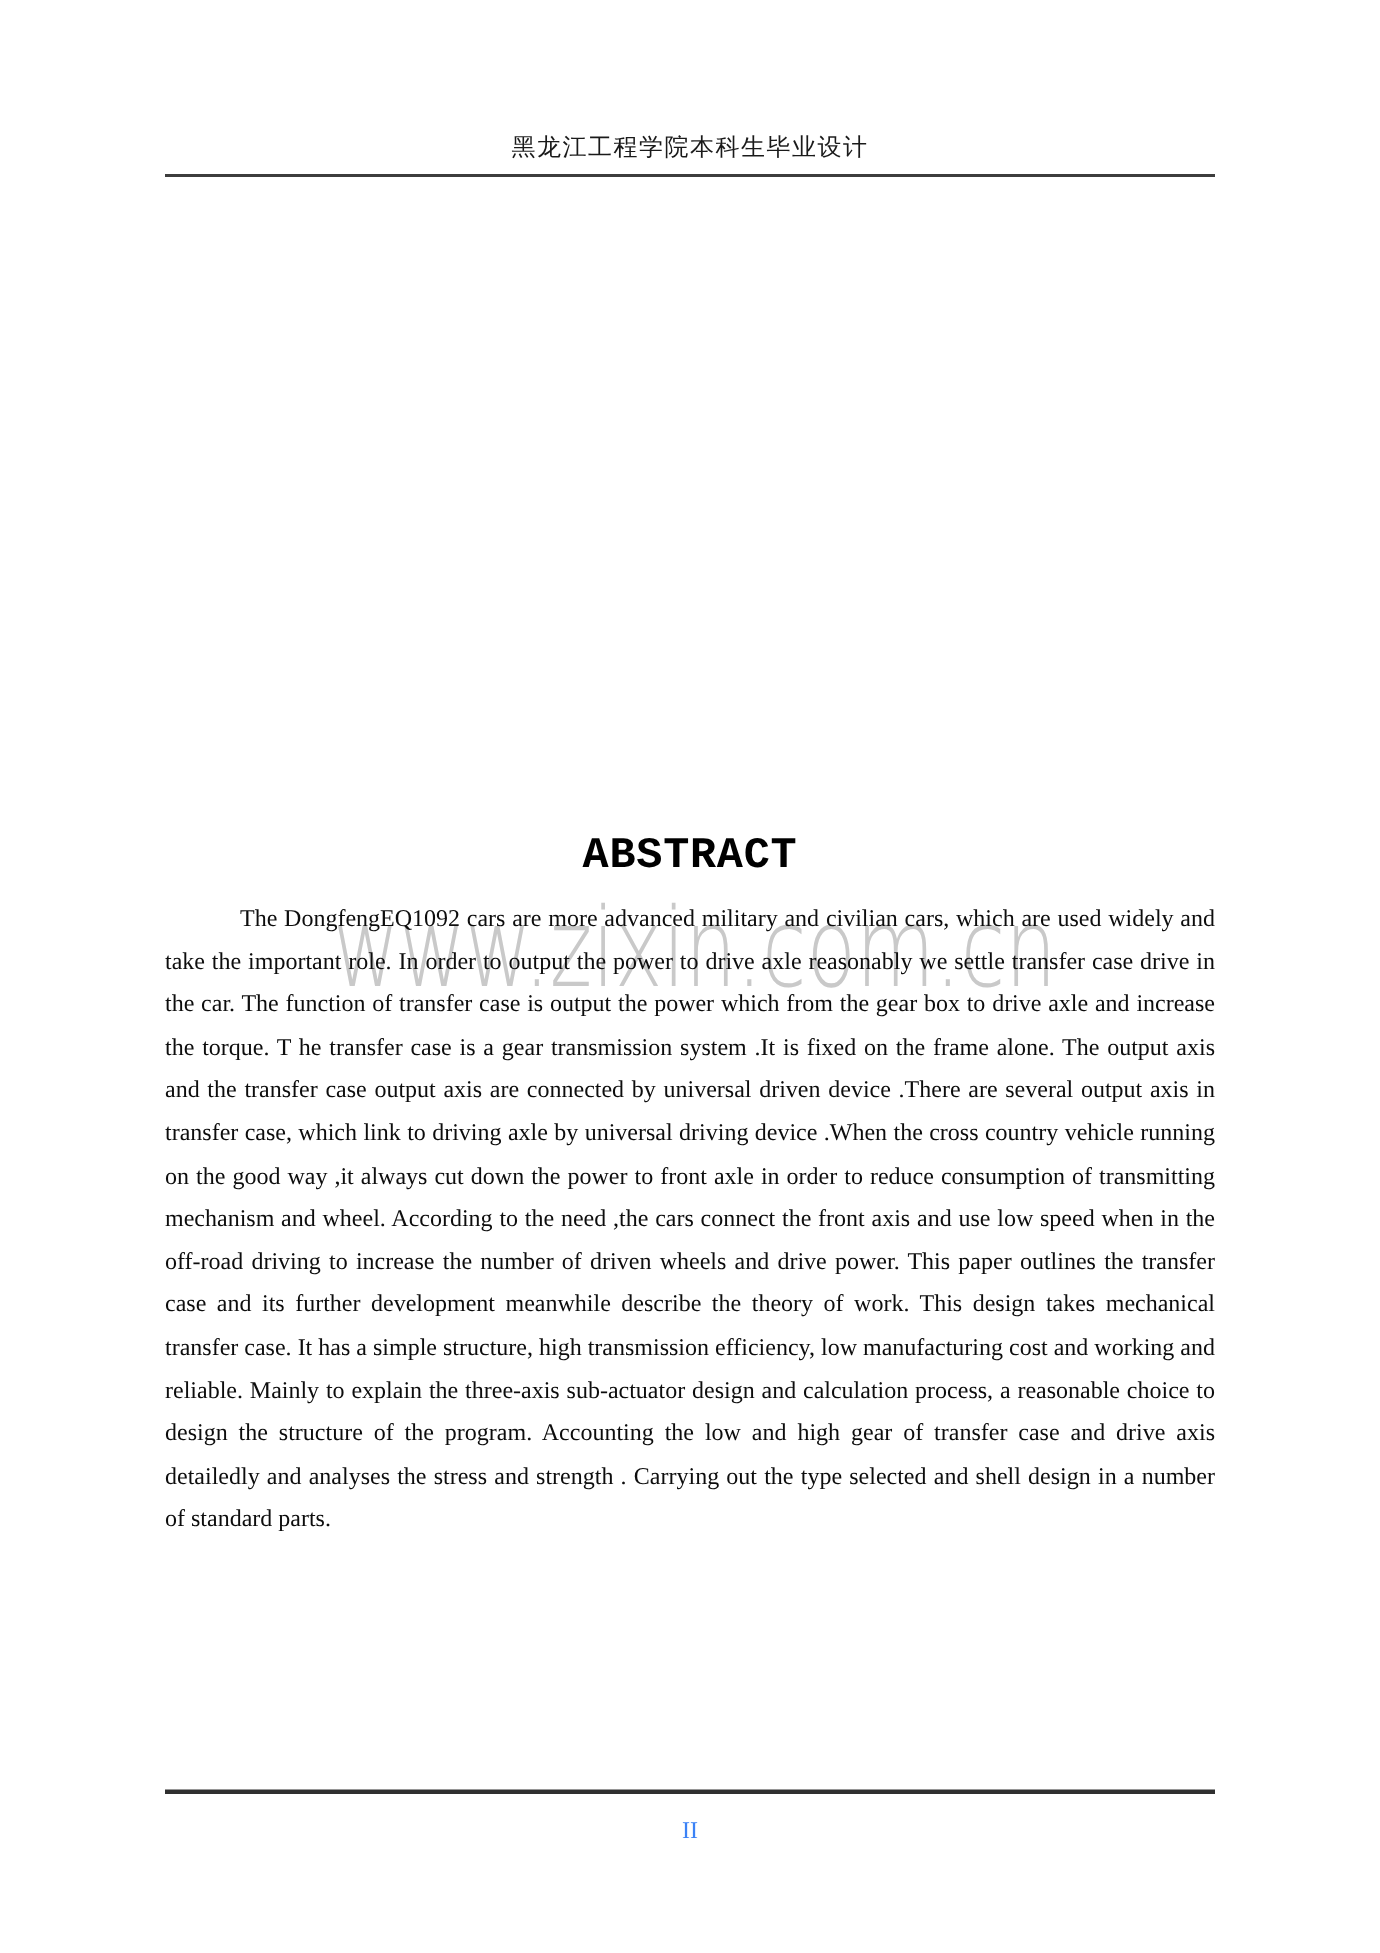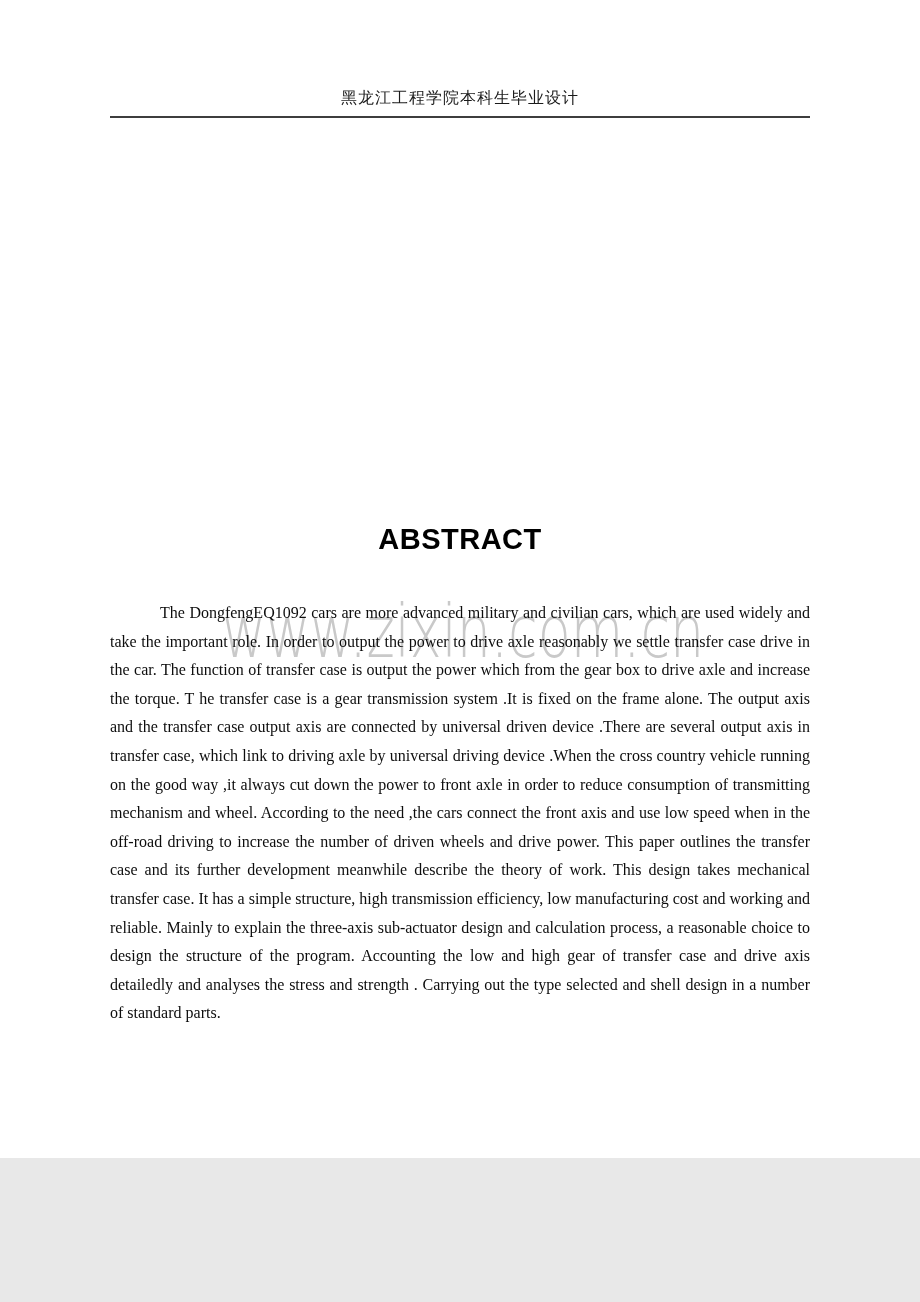--- a/index.html
+++ b/index.html
@@ -3,21 +3,21 @@
 <meta charset="utf-8">
 <style>
   html, body {
     margin: 0;
     padding: 0;
     background: #e8e8e8;
   }
   .page {
     position: relative;
     width: 920px;
-    height: 1158px;
+    height: 1302px;
     margin: 0 auto;
     background: #ffffff;
     overflow: hidden;
     font-family: "Liberation Serif", serif;
     color: #000000;
   }
 
   
   .header {
     position: absolute;
@@ -52,26 +52,26 @@
     white-space: nowrap;
     letter-spacing: 0px;
     transform: scale(0.87, 1.18);
     transform-origin: left top;
     pointer-events: none;
   }
 
   
   .abstract-title {
     position: absolute;
-    top: 523px;
+    top: 554px;
     left: 110px;
     width: 700px;
     margin: 0;
     text-align: center;
-    font-family: Liberation Sans, sans-serif;
+    font-family: Liberation Mono, monospace;
     font-weight: bold;
     font-size: 29px;
     letter-spacing: 0.5px;
     z-index: 2;
   }
 
   
   .abstract-body {
     position: absolute;
     top: 599px;

